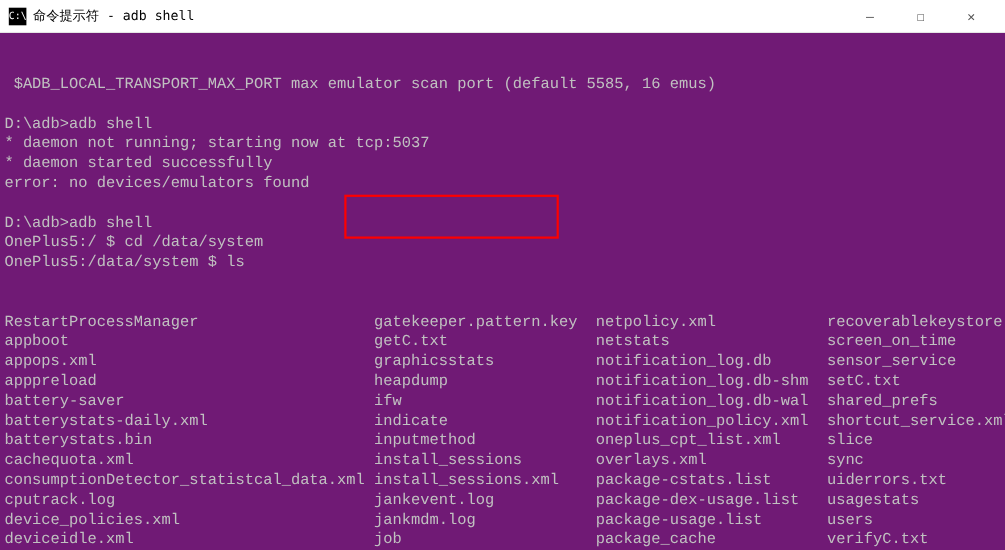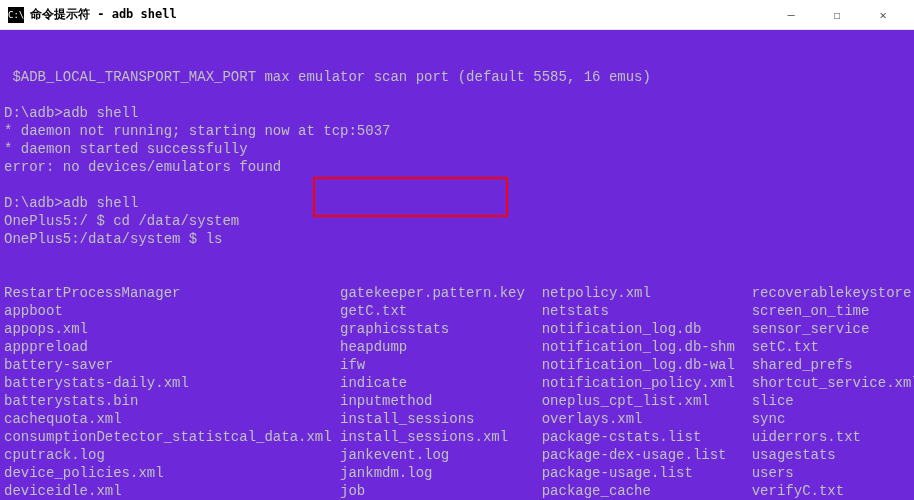--- a/index.html
+++ b/index.html
@@ -1,22 +1,22 @@
 <!DOCTYPE html>
 <html><head>
   <meta charset="utf-8">
   <style>
     * { margin: 0; padding: 0; box-sizing: border-box; }
     body { font-family: "SimSun", "Consolas", monospace; background: #000; width: 914px; height: 500px; overflow: hidden; }
     .titlebar { background: #fff; height: 30px; display: flex; align-items: center; padding: 0 8px; border-bottom: 1px solid #e5e5e5; }
     .title-icon { width: 16px; height: 16px; background: #000; color: #fff; font-size: 9px; line-height: 16px; text-align: center; margin-right: 6px; font-family: Consolas, monospace; }
-    .title-text { flex: 1; font-size: 12px; color: #000; font-weight: bold; }
+    .title-text { flex: 1; font-size: 12px; color: #000; }
     .win-controls { display: flex; gap: 0; }
     .win-btn { width: 46px; height: 30px; display: flex; align-items: center; justify-content: center; font-size: 12px; color: #555; cursor: pointer; }
-    .terminal { background: #6d28d9; color: #c0c0c0; font-family: "Consolas", "Courier New", monospace; font-size: 14px; line-height: 18px; padding: 2px 4px; white-space: pre; position: relative; height: calc(500px - 30px); }
+    .terminal { background: #701a75; color: #c0c0c0; font-family: "Consolas", "Courier New", monospace; font-size: 14px; line-height: 18px; padding: 2px 4px; white-space: pre; position: relative; height: calc(500px - 30px); }
     .line { white-space: pre; }
     .highlight-box { position: absolute; border: 2px solid #ff0000; pointer-events: none; }
   </style>
 </head>
 <body>
 
 <div class="titlebar">
   <div class="title-icon">C:\</div>
   <div class="title-text">命令提示符 - adb  shell</div>
   <div class="win-controls">

